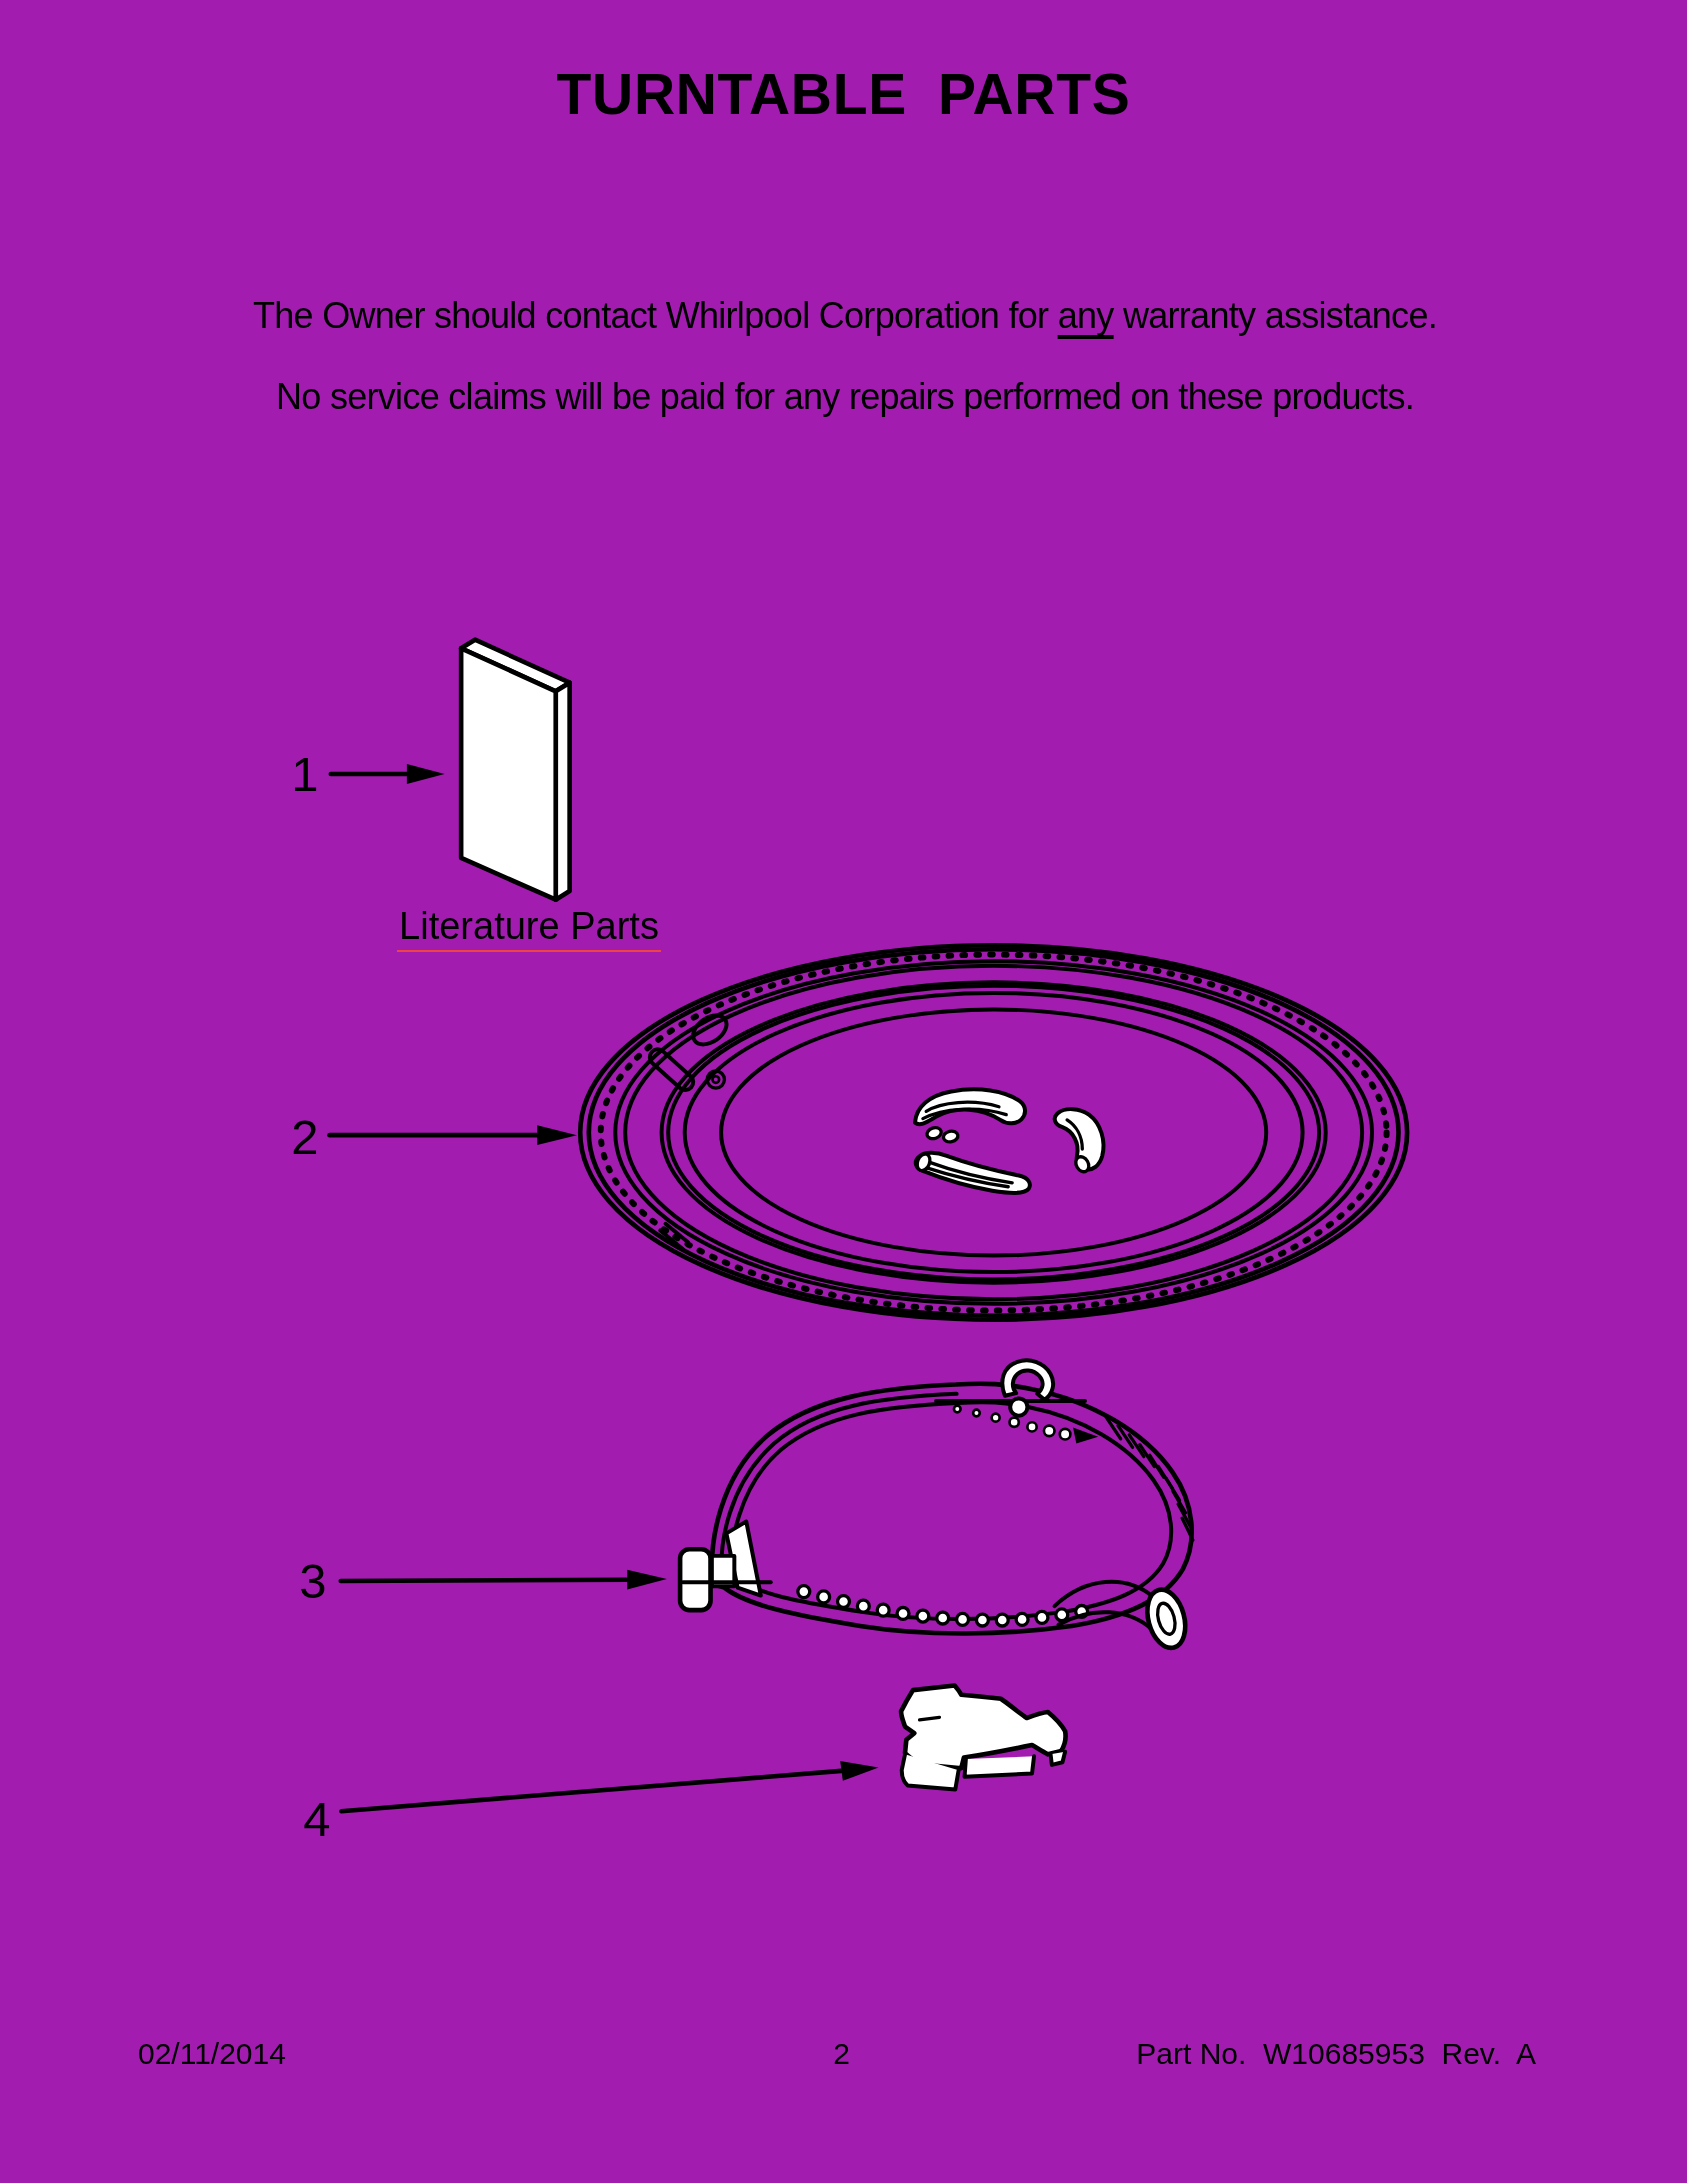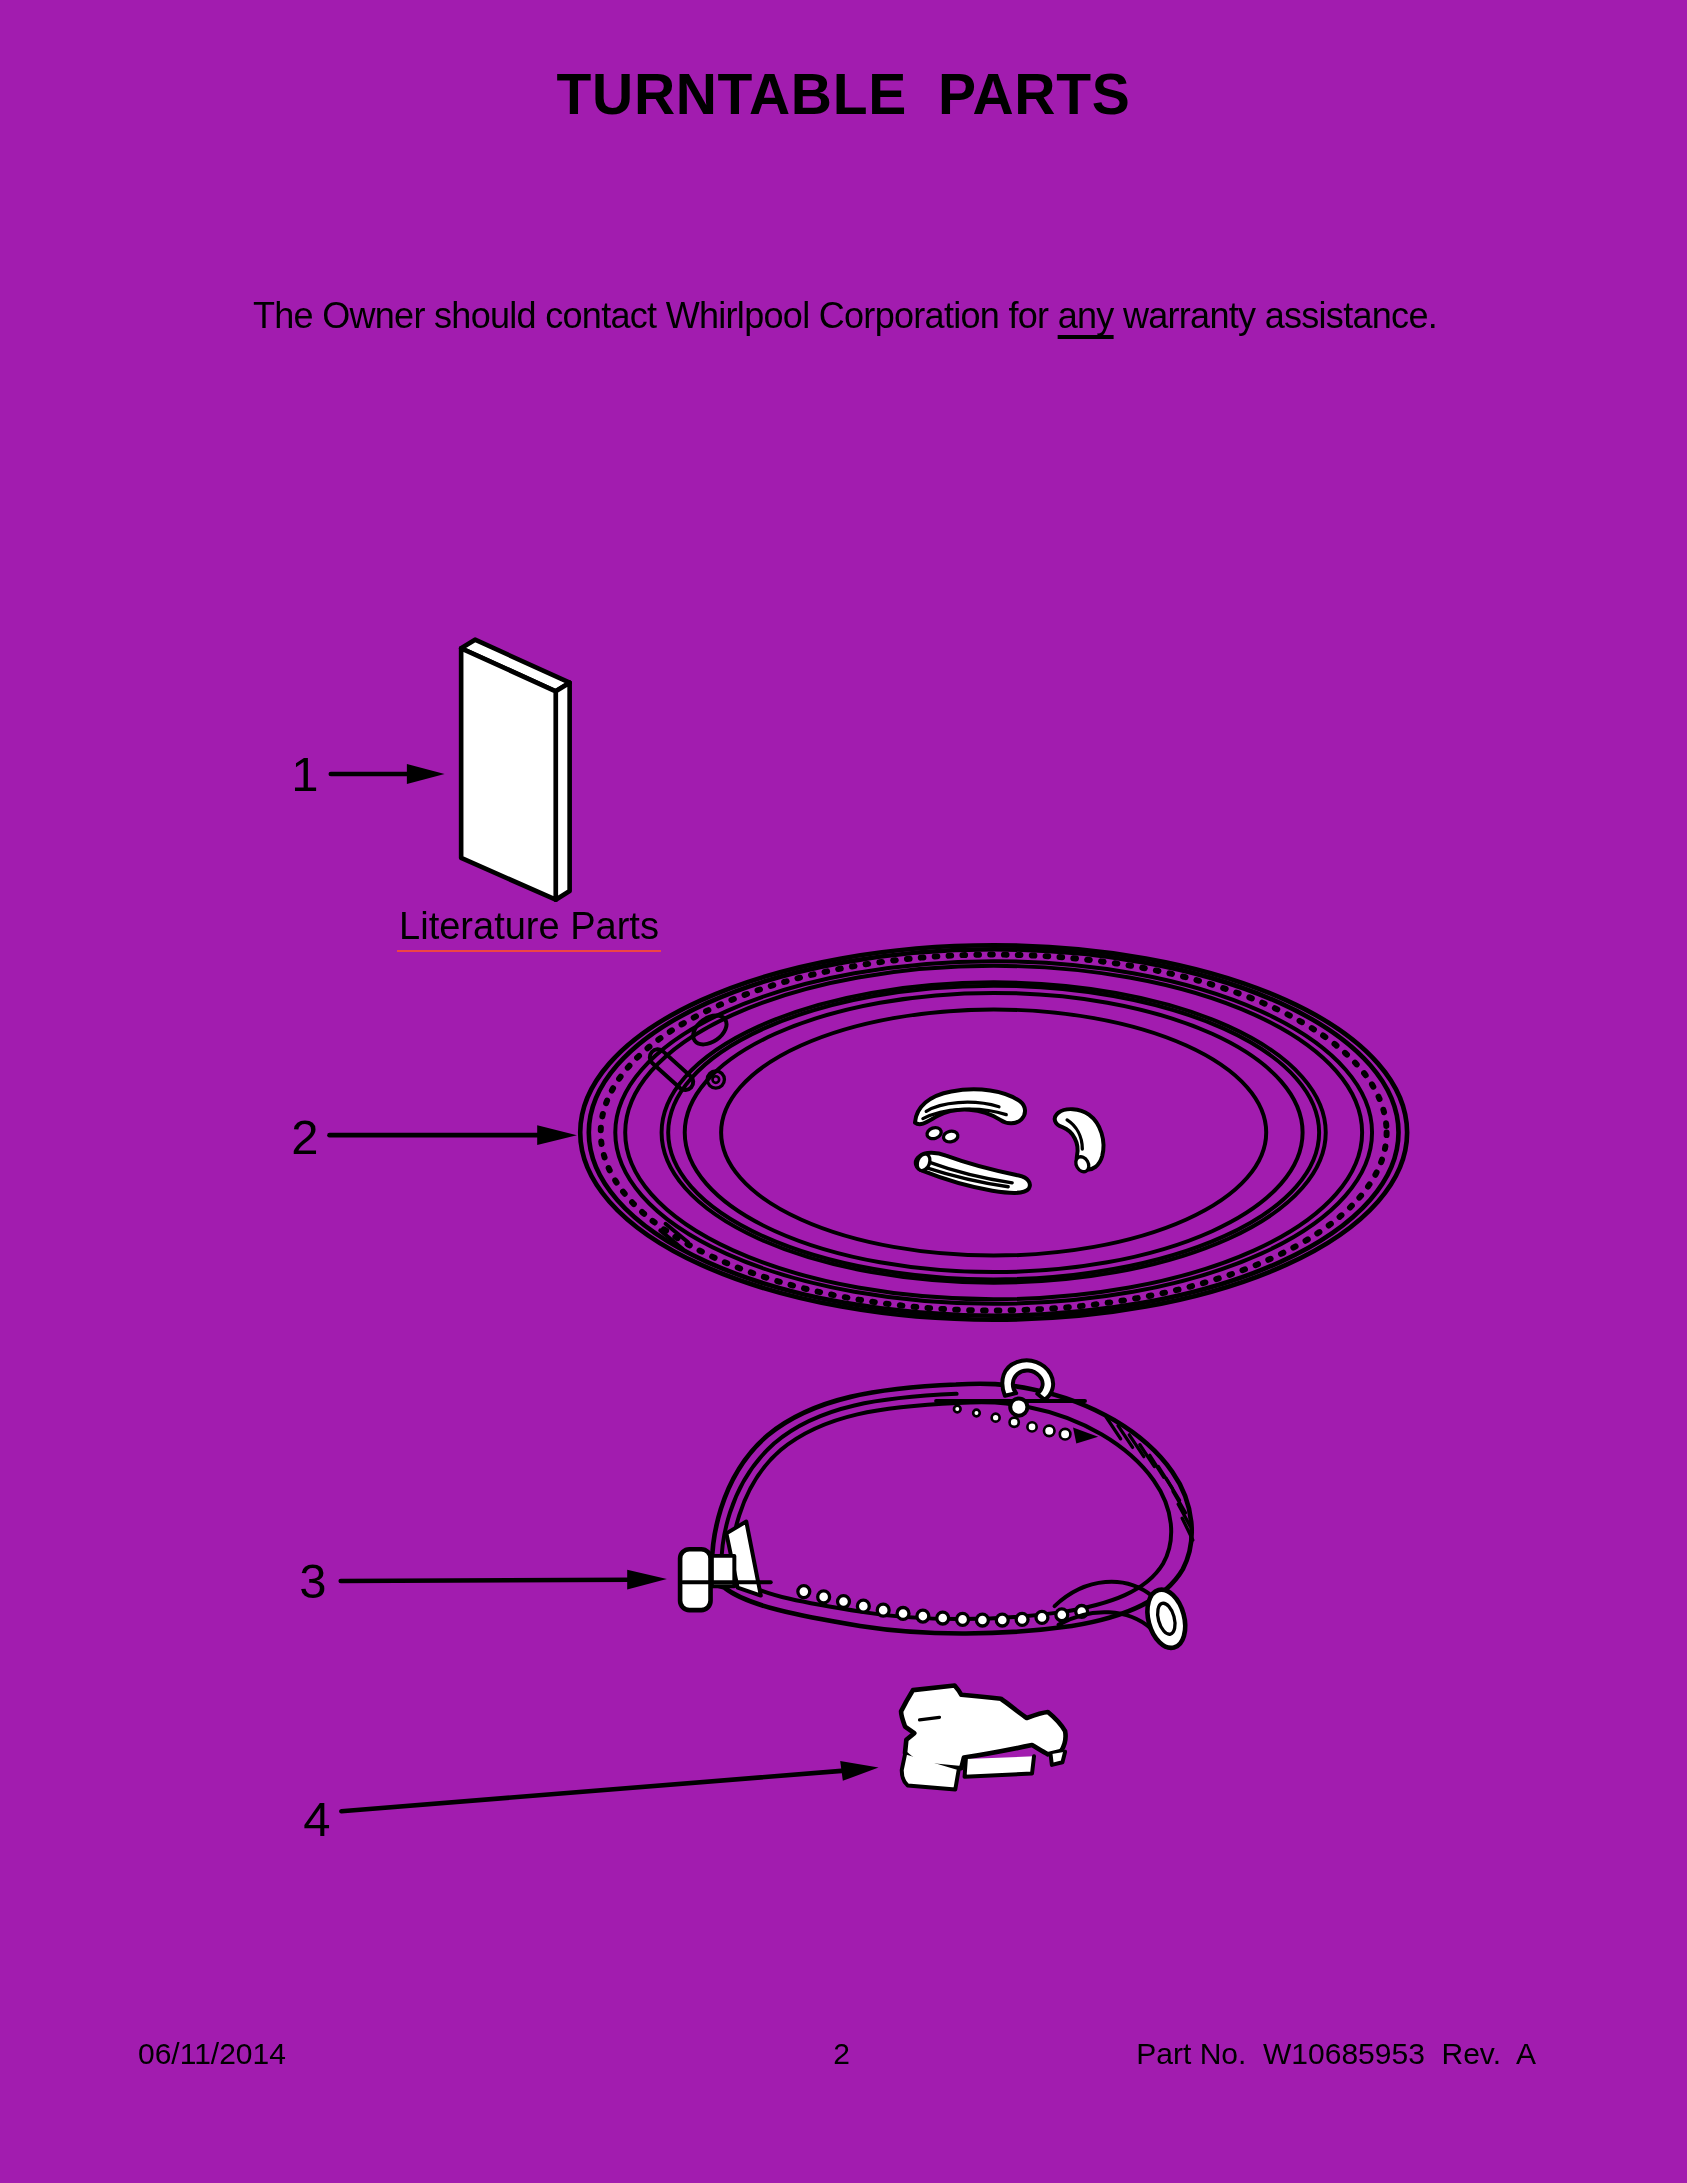--- a/index.html
+++ b/index.html
@@ -198,29 +198,30 @@
     <g>
       <line class="ln" stroke-width="7" x1="516" y1="2738" x2="1272" y2="2677"></line>
       <polygon class="solid" points="1328,2672 1270,2662 1274,2692"></polygon>
     </g>
   </svg>
 
   <div class="abs title">TURNTABLE PARTS</div>
 
   <div class="abs warranty">
     <div><span>The Owner should contact Whirlpool Corporation for </span><span class="u">any</span><span> warranty assistance.</span></div>
+    <div class="gap">No service claims will be paid for any repairs performed on these products.</div>
   </div>
 
   <div id="num1" class="abs callout-num">1</div>
   <div id="num2" class="abs callout-num">2</div>
   <div id="num3" class="abs callout-num">3</div>
   <div id="num4" class="abs callout-num">4</div>
 
   <div class="abs lit-wrap">
     <span class="lit-label">Literature Parts</span>
   </div>
 
-  <div id="footer-date" class="abs footer">06/11/2014</div>
+  <div id="footer-date" class="abs footer">02/11/2014</div>
   <div id="footer-page" class="abs footer">2</div>
   <div id="footer-part" class="abs footer">Part No.  W10685953  Rev.  A</div>
 
 </div>
 
 
 </body></html>

